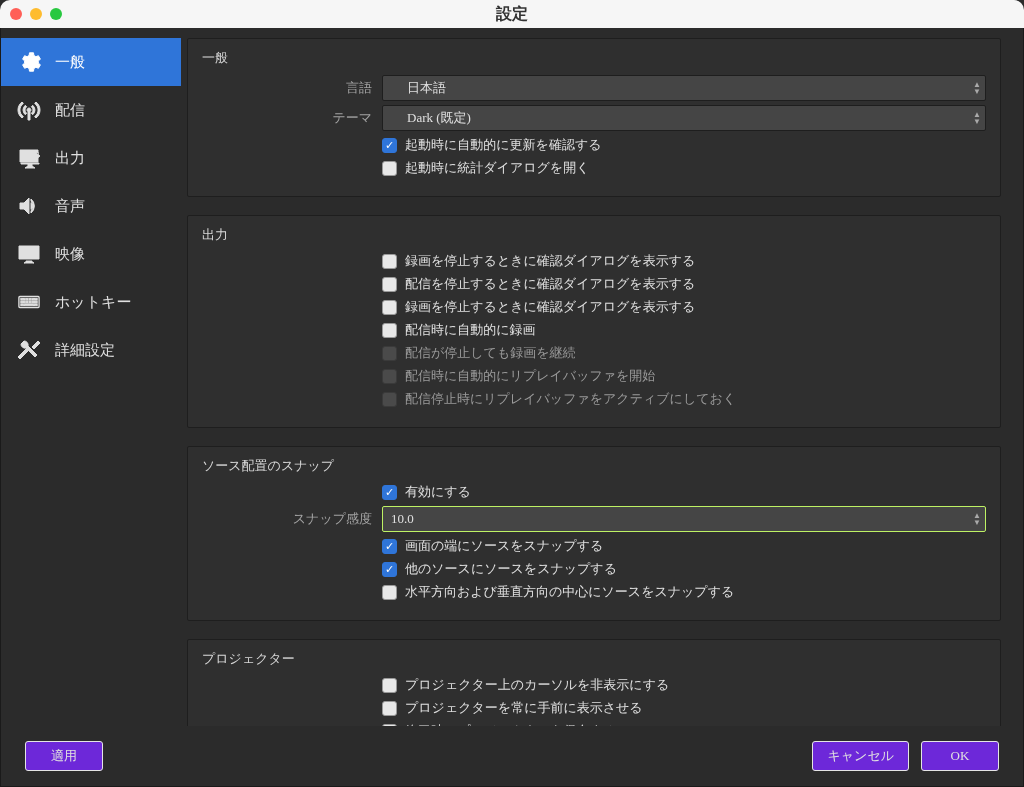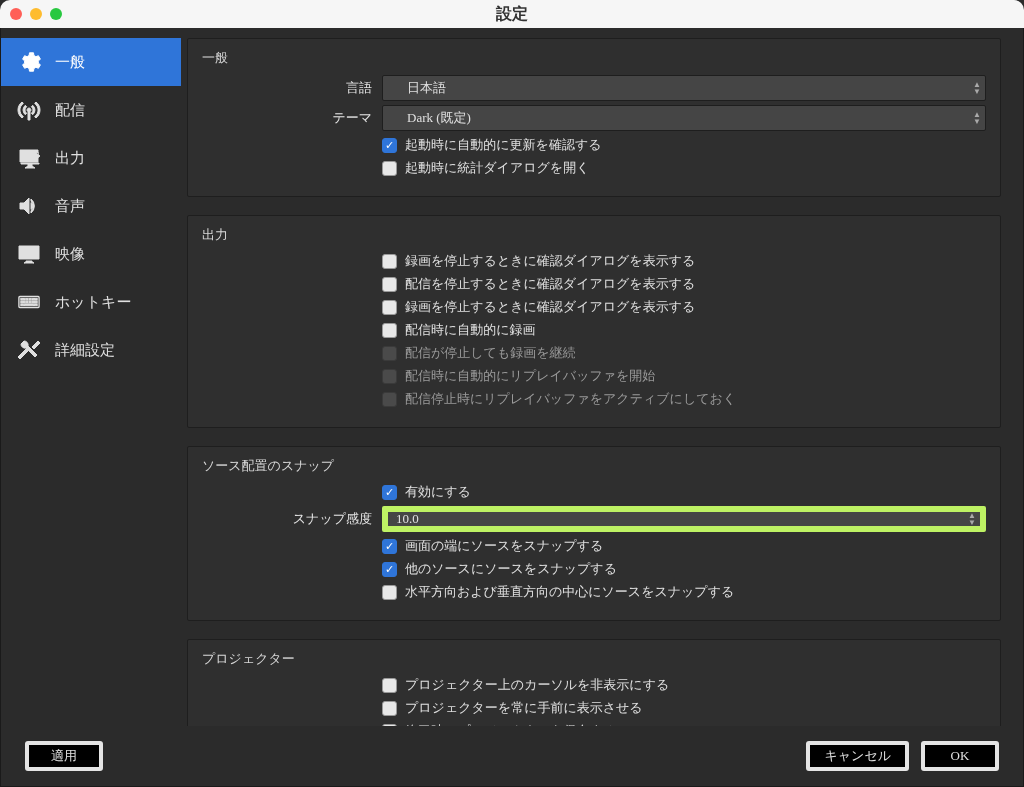--- a/index.html
+++ b/index.html
@@ -69,21 +69,21 @@
   position: relative;
 }
 .group-title {
   color: #d8d8d8; font-size: 13px; margin-bottom: 8px;
 }
 .row {
   display: flex; align-items: center; gap: 10px;
   margin: 4px 0;
 }
 .row-label {
-  width: 170px; text-align: right; color: #e5e5e5;
+  width: 170px; text-align: right; color: #a3a3a3;
 }
 .combo {
   flex: 1; height: 26px; background: #454545; border: 1px solid #1e1e1e;
   border-radius: 2px; color: #e0e0e0;
   display: flex; align-items: center; padding: 0 24px;
   position: relative;
 }
 .spin-arrows {
   position: absolute; right: 4px; top: 50%; transform: translateY(-50%);
   display: flex; flex-direction: column; gap: 0px; font-size: 8px; color: #aaa; line-height: 7px;
@@ -96,33 +96,33 @@
   width: 15px; height: 15px; border-radius: 3px;
   background: #e8e8e8; border: 1px solid #999;
   display: inline-flex; align-items: center; justify-content: center;
   color: #fff; font-size: 11px;
 }
 .cb.checked { background: #2f75d9; border-color: #2f75d9; }
 .cb.disabled { background: #4a4a4a; border-color: #3a3a3a; }
 .check-label { color: #e0e0e0; }
 .check-label.disabled { color: #9a9a9a; }
 .spinbox {
-  flex: 1; height: 26px; background: #454545; border: 6px solid #bef264;
+  flex: 1; height: 26px; background: #454545; border: 1px solid #bef264;
   border-radius: 2px; color: #e0e0e0;
   display: flex; align-items: center; padding: 0 8px;
   position: relative;
 }
 .buttonbar {
   position: absolute; left: 0; right: 0; bottom: 0; height: 60px;
   display: flex; align-items: center; padding: 0 24px;
   background: #2b2b2b;
 }
 .btn {
   min-width: 78px; height: 30px; padding: 0 14px;
-  background: #000000; border: 4px solid #e5e5e5; border-radius: 3px;
+  background: #6d28d9; border: 1px solid #e5e5e5; border-radius: 3px;
   color: #e0e0e0; display: inline-flex; align-items: center; justify-content: center;
   cursor: pointer;
 }
 .spacer { flex: 1; }
 
 .bgpeek-left { position:absolute; left:0; top:562px; bottom:18px; width:14px; background:#3a3a3a; border-top:1px solid #222;}
 .bgpeek-right { position:absolute; right:0; top:622px; bottom:18px; width:14px; background:#3a3a3a; border-top:1px solid #222;}
 .bgpeek-bottom { position:absolute; left:0; right:0; bottom:0; height:18px; background:#2b2b2b;}
 </style>
 </head>

